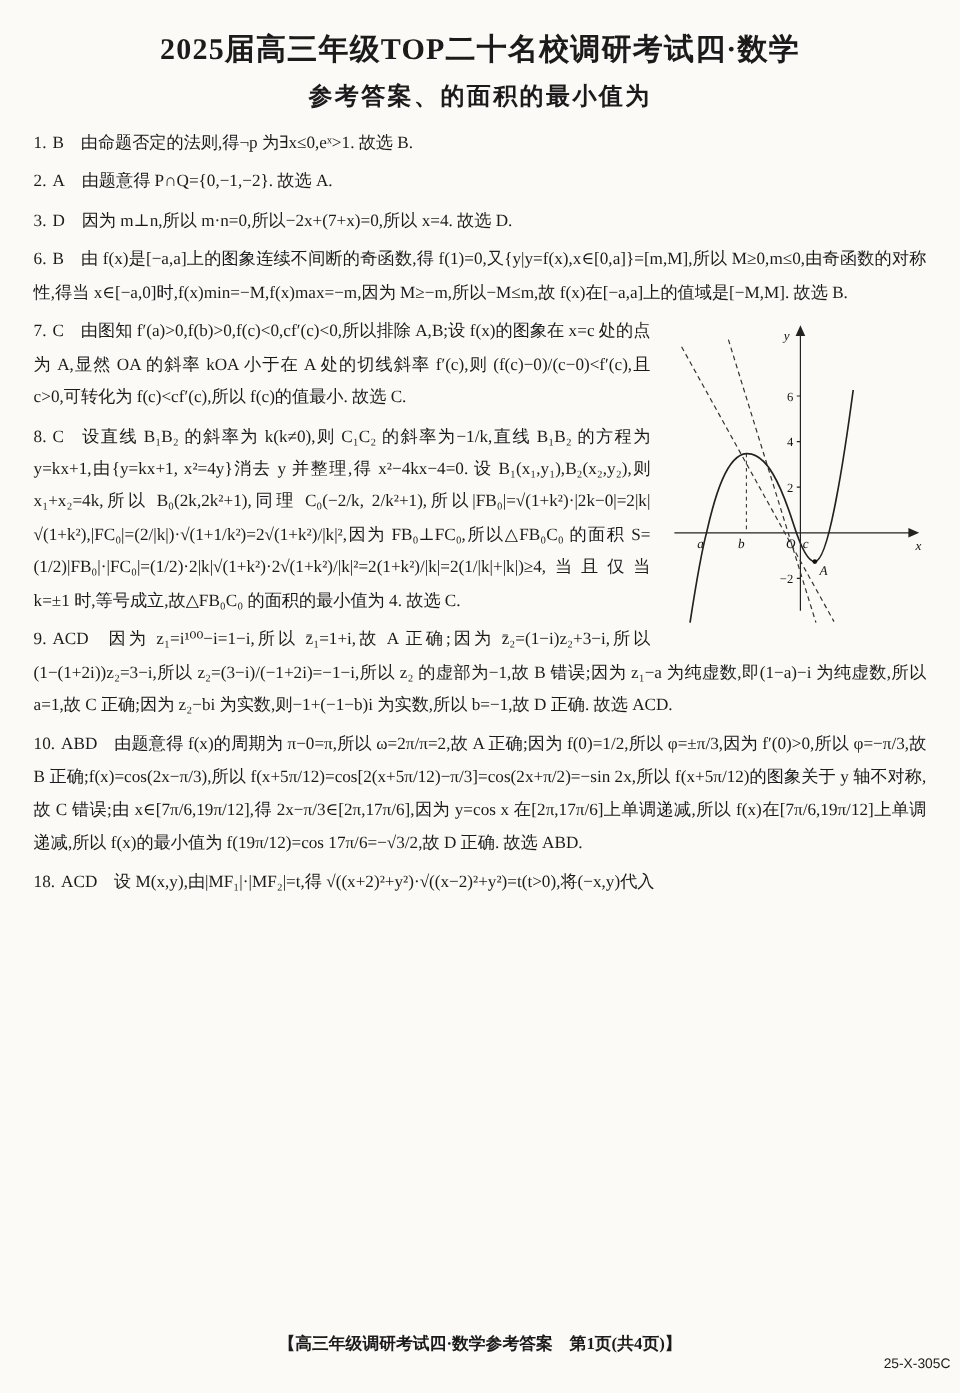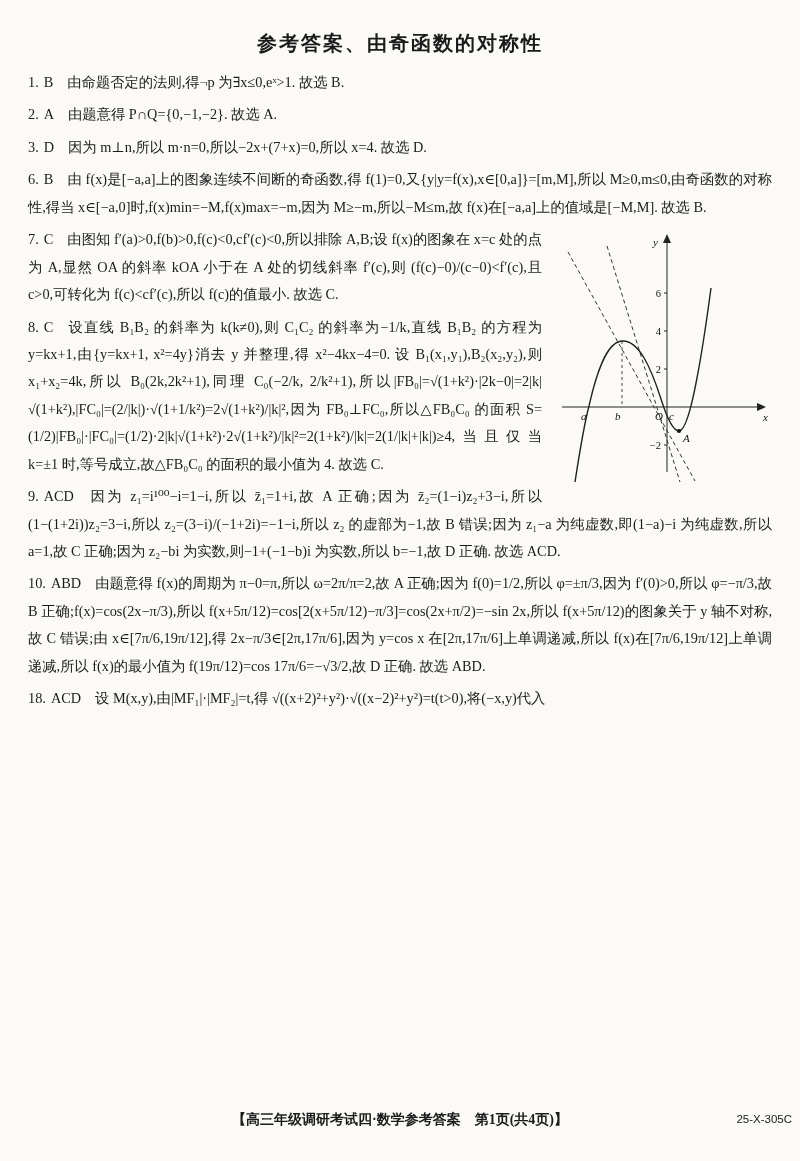--- a/index.html
+++ b/index.html
@@ -57,32 +57,33 @@
     bottom: 32px;
     left: 0;
     right: 0;
     text-align: center;
     font-size: 14px;
     font-weight: bold;
   }
   .doc-code {
     position: absolute;
     right: 8px;
-    bottom: 36px;
+    bottom: 18px;
     font-size: 11.5px;
     font-weight: normal;
     font-family: "Liberation Sans", sans-serif;
   }
 </style>
 </head>
 <body>
 
 <div class="page">
 
-  <h2 class="title-sub">参考答案、由奇函数的对称性</h2>
+  <h1 class="title-main">2025届高三年级TOP二十名校调研考试四·数学</h1>
+  <h2 class="title-sub">参考答案、的面积的最小值为</h2>
 
   <div class="items">
 
     <p class="item"><span class="num">1.</span><span class="ans">B</span><span>由命题否定的法则,得¬p 为∃x≤0,eˣ&gt;1. 故选 B.</span></p>
 
     <p class="item"><span class="num">2.</span><span class="ans">A</span><span>由题意得 P∩Q={0,−1,−2}. 故选 A.</span></p>
 
     <p class="item"><span class="num">3.</span><span class="ans">D</span><span>因为 m⊥n,所以 m·n=0,所以−2x+(7+x)=0,所以 x=4. 故选 D.</span></p>
 
 

